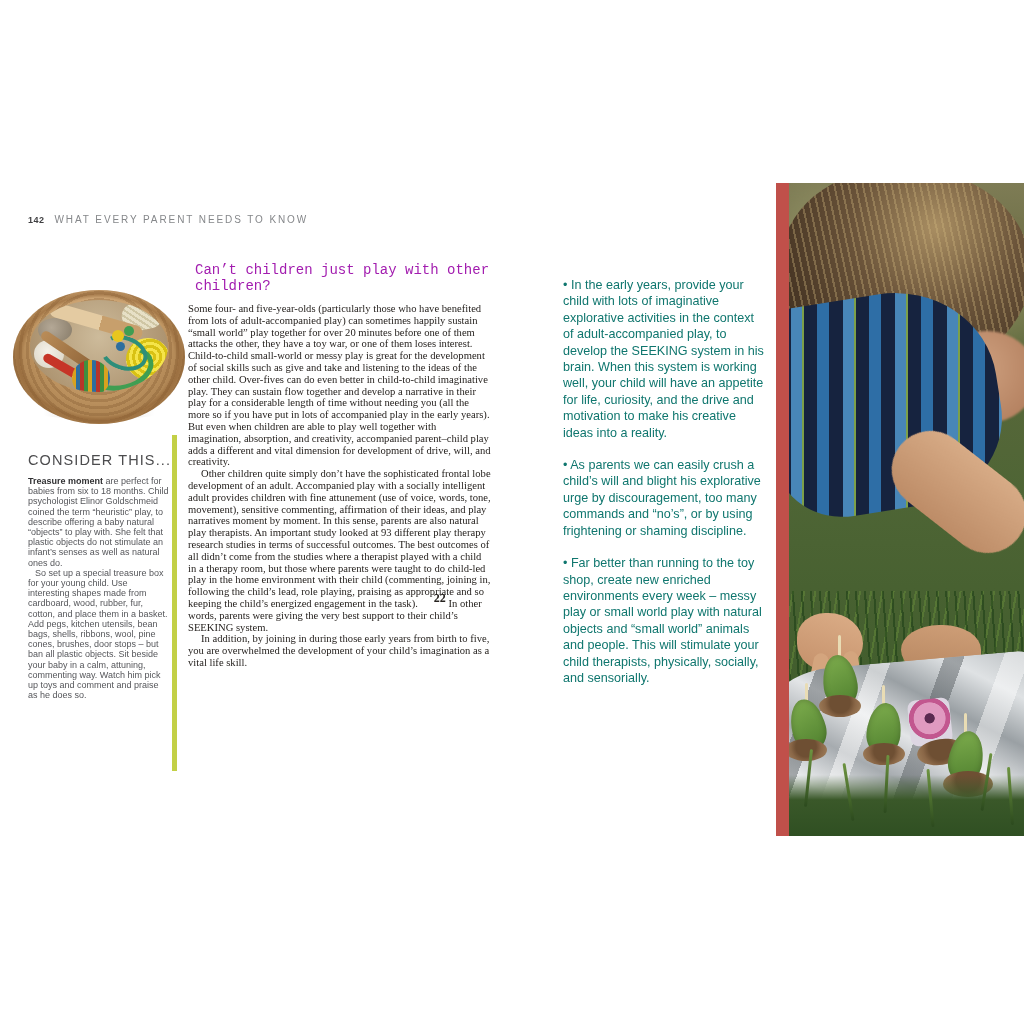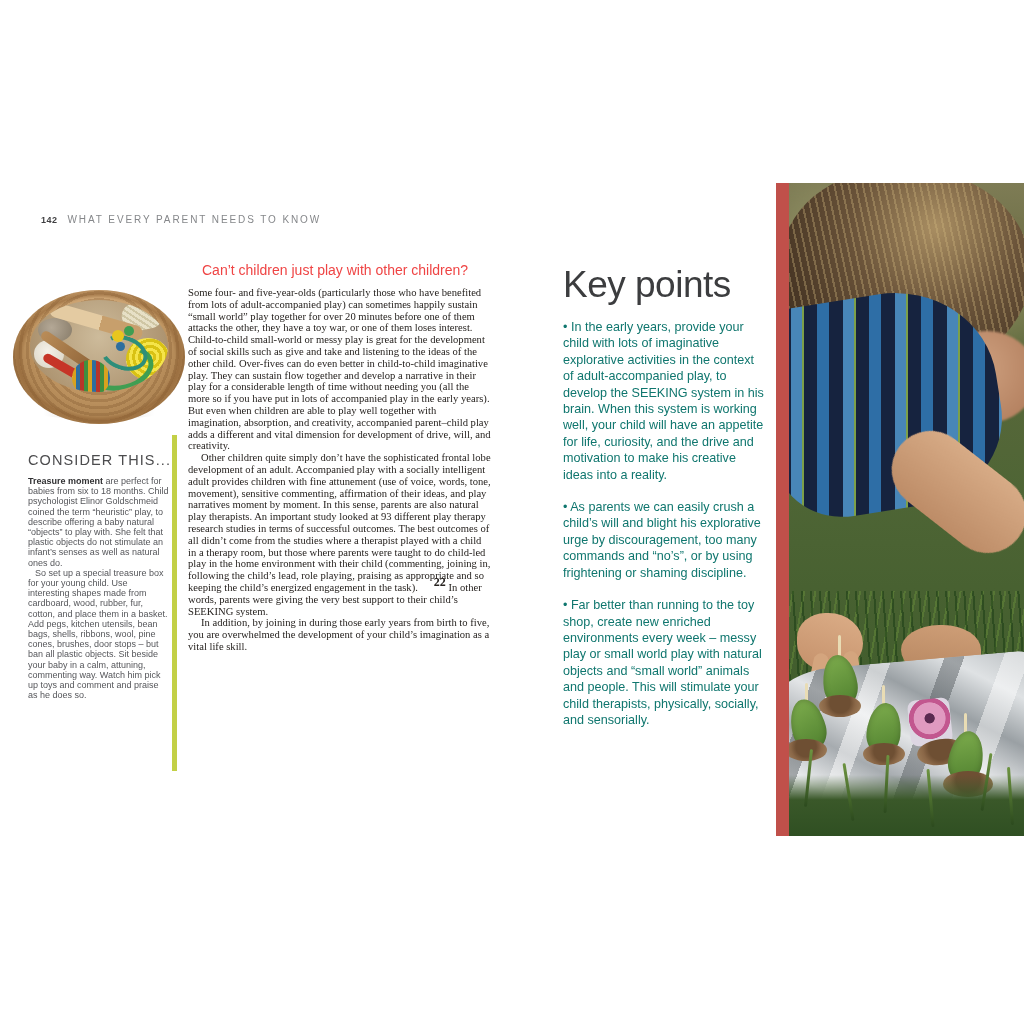--- a/index.html
+++ b/index.html
@@ -1,37 +1,37 @@
 <!DOCTYPE html>
 <html><head>
 <meta charset="utf-8">
 <style>
   html,body{margin:0;padding:0;background:#fff;}
   .page{position:relative;width:1024px;height:1024px;background:#fff;overflow:hidden;
         font-family:"Liberation Sans",sans-serif;}
 
   
   .running-head{position:absolute;left:28px;top:214px;display:flex;align-items:baseline;gap:10px;}
-  .folio{font-size:9px;font-weight:bold;color:#3f3f41;letter-spacing:.5px;margin-left:13px;}
+  .folio{font-size:9px;font-weight:bold;color:#3f3f41;letter-spacing:.5px;}
   .head-title{font-size:10px;color:#85878a;letter-spacing:1.9px;}
 
   
   .sidebar-heading{position:absolute;left:28px;top:452px;font-size:14.5px;color:#4c4c4e;
                    letter-spacing:1.1px;}
   .sidebar-body{position:absolute;left:28px;top:476px;width:141px;font-size:9px;
                 line-height:10.2px;color:#55565a;}
   .sidebar-body p{margin:0;}
   .sidebar-body p+p{text-indent:7px;}
   .sidebar-body b{color:#313133;}
 
   .green-rule{position:absolute;left:172px;top:435px;width:5px;height:336px;}
 
   
   .article{position:absolute;left:188px;top:262px;width:303px;}
-  .article-heading{font-size:14px;color:#ef4444;margin:0 0 9px 14px;font-weight:normal;}
+  .article-heading{font-size:14px;color:#a21caf;margin:0 0 9px 7px;font-weight:normal;font-family:Liberation Mono, monospace;}
   .article-body{font-family:"Liberation Serif",serif;font-size:10.6px;line-height:11.8px;
                 color:#26221f;}
   .article-body p{margin:0;}
   .article-body p+p{text-indent:13px;}
   .article-body sup{font-size:12px;font-weight:bold;line-height:0;margin-left:16px;}
 
   
   .keypoints{position:absolute;left:563px;top:264px;width:202px;}
   .kp-heading{font-size:37px;font-weight:300;color:#3c3d3f;margin:0;letter-spacing:-.5px;}
   .kp-body{margin-top:13px;font-size:12.6px;line-height:16.4px;color:#0f766e;}
@@ -184,21 +184,20 @@
   <div class="article">
     <h2 class="article-heading">Can’t children just play with other children?</h2>
     <div class="article-body">
       <p>Some four- and five-year-olds (particularly those who have benefited from lots of adult-accompanied play) can sometimes happily sustain “small world” play together for over 20 minutes before one of them attacks the other, they have a toy war, or one of them loses interest. Child-to-child small-world or messy play is great for the development of social skills such as give and take and listening to the ideas of the other child. Over-fives can do even better in child-to-child imaginative play. They can sustain flow together and develop a narrative in their play for a considerable length of time without needing you (all the more so if you have put in lots of accompanied play in the early years). But even when children are able to play well together with imagination, absorption, and creativity, accompanied parent–child play adds a different and vital dimension for development of drive, will, and creativity.</p>
       <p><span>Other children quite simply don’t have the sophisticated frontal lobe development of an adult. Accompanied play with a socially intelligent adult provides children with fine attunement (use of voice, words, tone, movement), sensitive commenting, affirmation of their ideas, and play narratives moment by moment. In this sense, parents are also natural play therapists. An important study looked at 93 different play therapy research studies in terms of successful outcomes. The best outcomes of all didn’t come from the studies where a therapist played with a child in a therapy room, but those where parents were taught to do child-led play in the home environment with their child (commenting, joining in, following the child’s lead, role playing, praising as appropriate and so keeping the child’s energized engagement in the task).</span><sup>22</sup><span> In other words, parents were giving the very best support to their child’s SEEKING system.</span></p>
       <p>In addition, by joining in during those early years from birth to five, you are overwhelmed the development of your child’s imagination as a vital life skill.</p>
     </div>
   </div>
 
   <div class="keypoints">
-    <h1 class="kp-heading">Key points</h1>
     <div class="kp-body">
       <p>• In the early years, provide your child with lots of imaginative explorative activities in the context of adult-accompanied play, to develop the SEEKING system in his brain. When this system is working well, your child will have an appetite for life, curiosity, and the drive and motivation to make his creative ideas into a reality.</p>
       <p>• As parents we can easily crush a child’s will and blight his explorative urge by discouragement, too many commands and “no’s”, or by using frightening or shaming discipline.</p>
       <p>• Far better than running to the toy shop, create new enriched environments every week – messy play or small world play with natural objects and “small world” animals and people. This will stimulate your child therapists, physically, socially, and sensorially.</p>
     </div>
   </div>
 
   <div class="red-stripe" style="background: rgb(192, 80, 74);"></div>
   <div class="photo" role="img" aria-label="Boy lying in the grass making leaf-sail walnut boats on foil">
     <div class="ph-blob1"></div>

